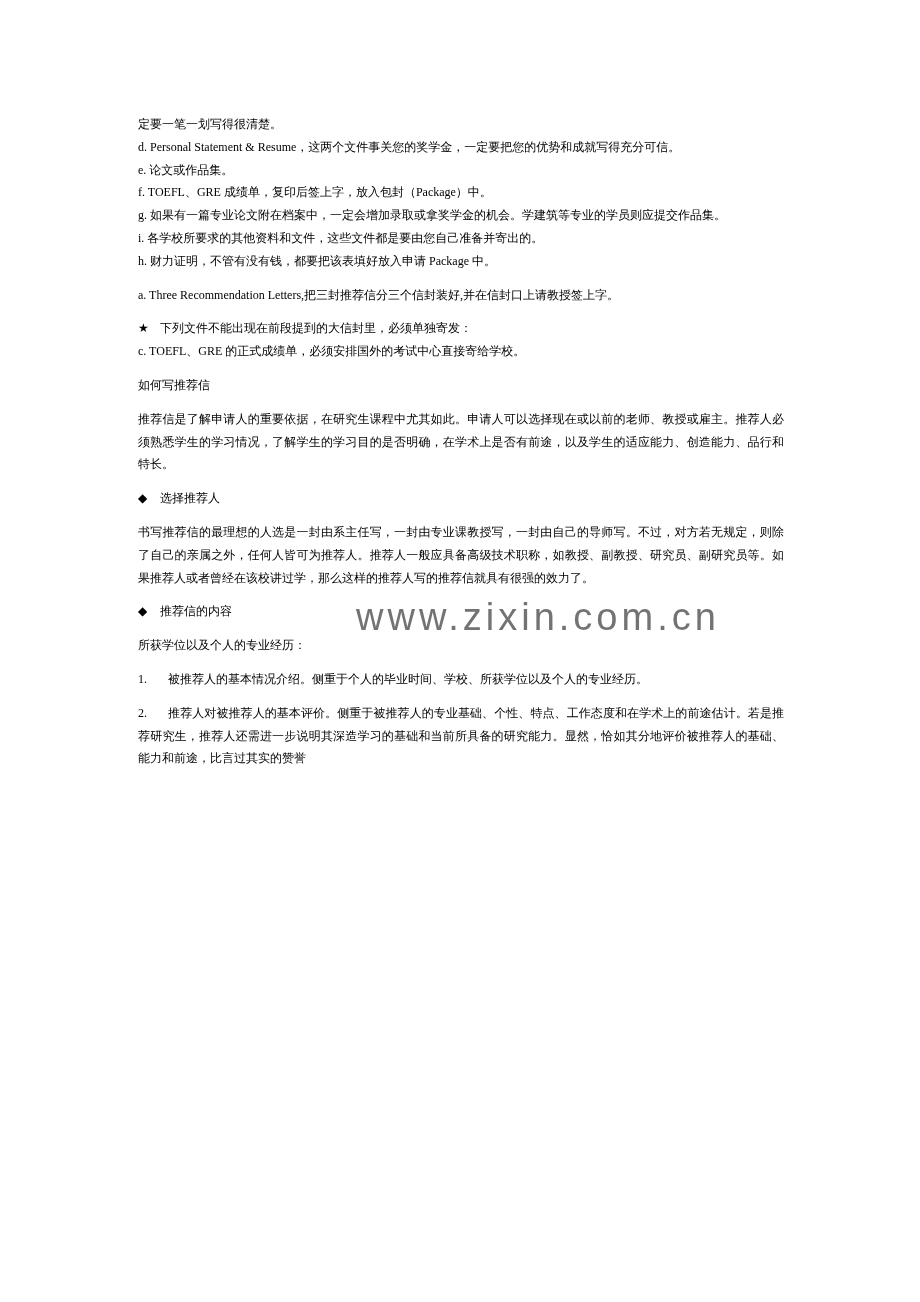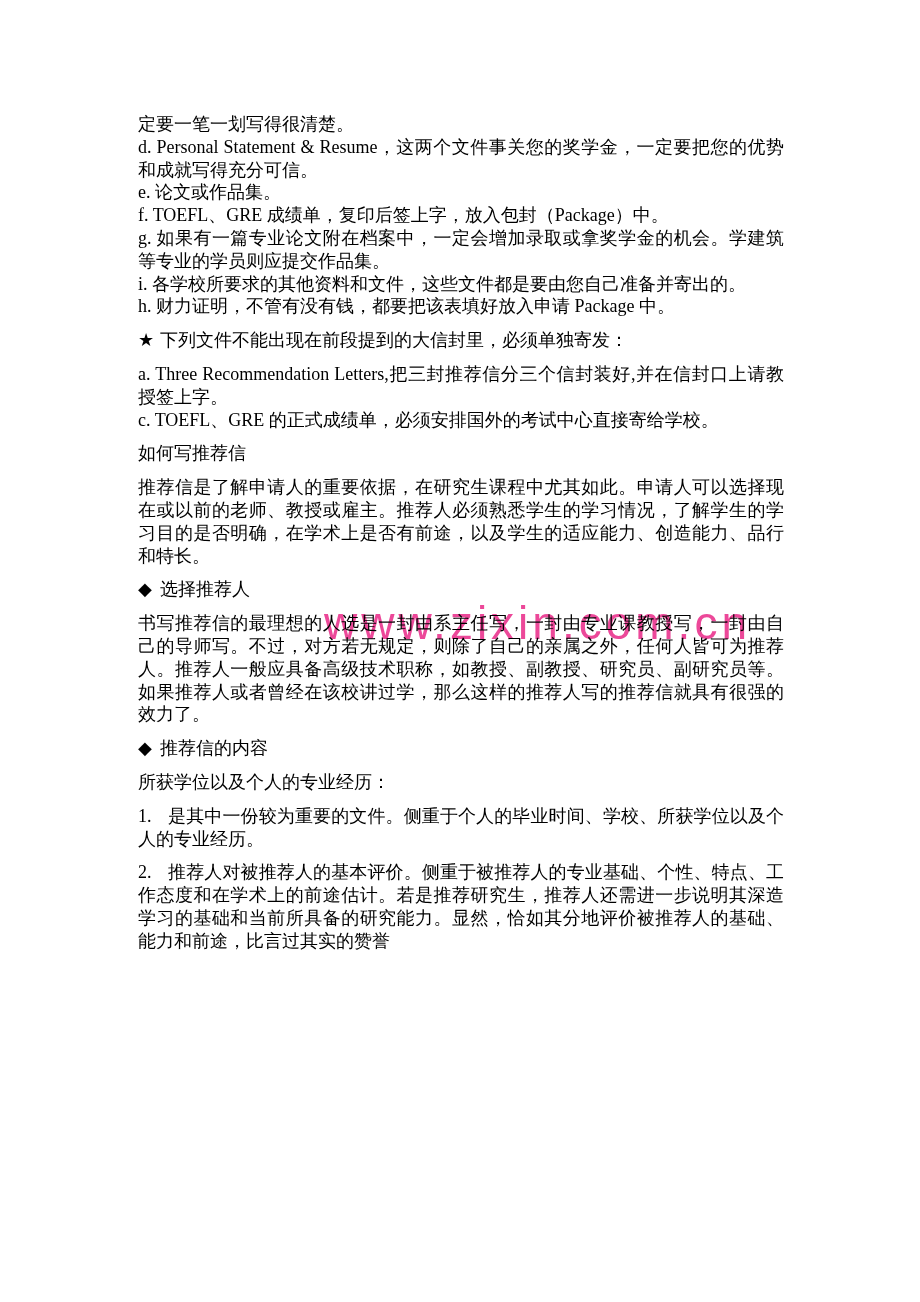--- a/index.html
+++ b/index.html
@@ -13,45 +13,45 @@
       position: relative;
       overflow: hidden;
       font-family: "Liberation Serif", "DejaVu Serif", serif;
       color: #000000;
     }
     .page {
       position: absolute;
       left: 138px;
       top: 113px;
       width: 646px;
-      font-size: 18px;
+      font-size: 12px;
       line-height: 22.8px;
     }
     .p {
       margin: 0;
       text-align: justify;
       text-justify: inter-character;
     }
     .gap-m { margin-top: 11px; }
     .bullet {
       display: inline-block;
       width: 22px;
     }
     .num {
       display: inline-block;
       width: 30px;
     }
     .watermark {
       position: absolute;
-      left: 324px;
+      left: 356px;
       top: 596px;
       font-family: "Liberation Sans", "DejaVu Sans", sans-serif;
-      font-size: 46px;
+      font-size: 38px;
       letter-spacing: 4px;
-      color: #ec4899;
+      color: #737373;
       z-index: 0;
       pointer-events: none;
       white-space: nowrap;
     }
     .page { z-index: 1; }
   </style>
 </head>
 <body>
 
 <div class="watermark">www.zixin.com.cn</div>
@@ -59,45 +59,45 @@
 <div class="page">
 
   <p class="p">定要一笔一划写得很清楚。</p>
   <p class="p">d. Personal Statement &amp; Resume，这两个文件事关您的奖学金，一定要把您的优势和成就写得充分可信。</p>
   <p class="p">e.  论文或作品集。</p>
   <p class="p">f. TOEFL、GRE  成绩单，复印后签上字，放入包封（Package）中。</p>
   <p class="p">g.  如果有一篇专业论文附在档案中，一定会增加录取或拿奖学金的机会。学建筑等专业的学员则应提交作品集。</p>
   <p class="p">i.  各学校所要求的其他资料和文件，这些文件都是要由您自己准备并寄出的。</p>
   <p class="p">h.  财力证明，不管有没有钱，都要把该表填好放入申请 Package 中。</p>
 
+  <p class="p gap-m">a. Three Recommendation Letters,把三封推荐信分三个信封装好,并在信封口上请教授签上字。</p>
+
   <p class="p gap-m">
     <span class="bullet">★</span><span>下列文件不能出现在前段提到的大信封里，必须单独寄发：</span>
   </p>
-
-  <p class="p gap-m">a. Three Recommendation Letters,把三封推荐信分三个信封装好,并在信封口上请教授签上字。</p>
   <p class="p">c. TOEFL、GRE 的正式成绩单，必须安排国外的考试中心直接寄给学校。</p>
 
 
   <p class="p gap-m">如何写推荐信</p>
 
 
   <p class="p gap-m">推荐信是了解申请人的重要依据，在研究生课程中尤其如此。申请人可以选择现在或以前的老师、教授或雇主。推荐人必须熟悉学生的学习情况，了解学生的学习目的是否明确，在学术上是否有前途，以及学生的适应能力、创造能力、品行和特长。</p>
 
   <p class="p gap-m">
     <span class="bullet">◆</span><span>选择推荐人</span>
   </p>
   <p class="p gap-m">书写推荐信的最理想的人选是一封由系主任写，一封由专业课教授写，一封由自己的导师写。不过，对方若无规定，则除了自己的亲属之外，任何人皆可为推荐人。推荐人一般应具备高级技术职称，如教授、副教授、研究员、副研究员等。如果推荐人或者曾经在该校讲过学，那么这样的推荐人写的推荐信就具有很强的效力了。</p>
 
   <p class="p gap-m">
     <span class="bullet">◆</span><span>推荐信的内容</span>
   </p>
 
   <p class="p gap-m">所获学位以及个人的专业经历：</p>
 
   <p class="p gap-m">
-    <span class="num">1.</span><span>是其中一份较为重要的文件。侧重于个人的毕业时间、学校、所获学位以及个人的专业经历。</span>
+    <span class="num">1.</span><span>被推荐人的基本情况介绍。侧重于个人的毕业时间、学校、所获学位以及个人的专业经历。</span>
   </p>
 
   <p class="p gap-m">
     <span class="num">2.</span><span>推荐人对被推荐人的基本评价。侧重于被推荐人的专业基础、个性、特点、工作态度和在学术上的前途估计。若是推荐研究生，推荐人还需进一步说明其深造学习的基础和当前所具备的研究能力。显然，恰如其分地评价被推荐人的基础、能力和前途，比言过其实的赞誉</span>
   </p>
 
 </div>
 
 </body></html>

